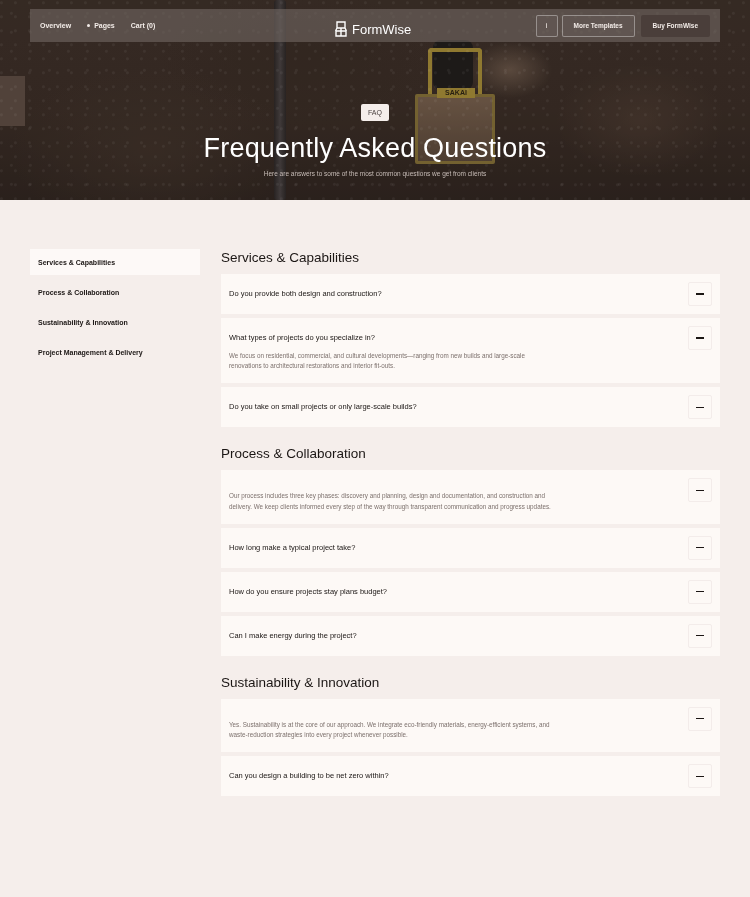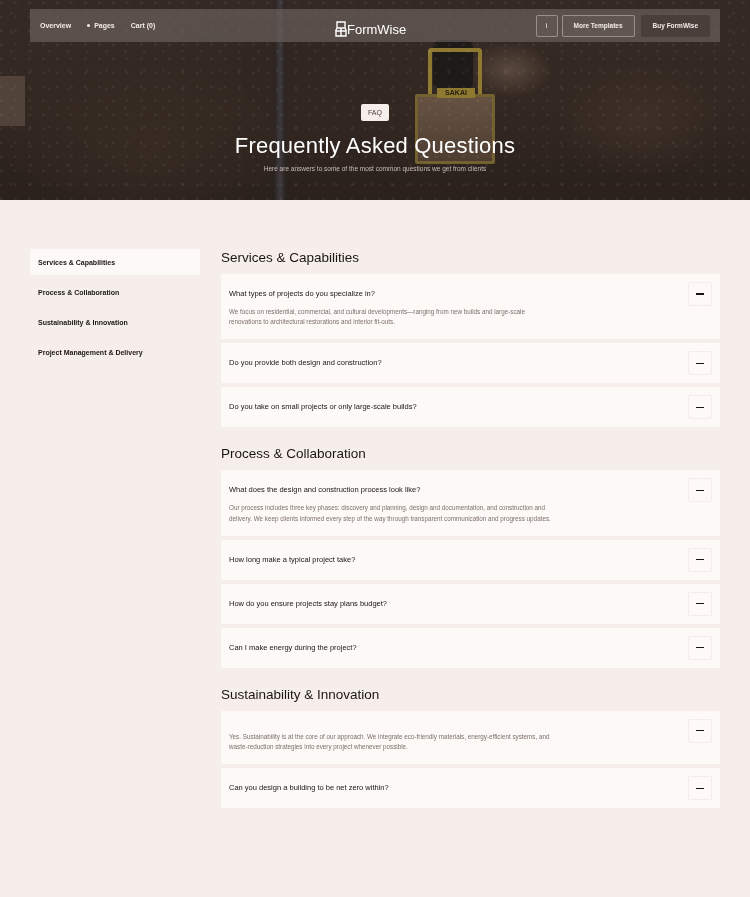--- a/index.html
+++ b/index.html
@@ -59,21 +59,21 @@
 
   
   .nav {
     position: absolute; left: 30px; top: 9px; width: 690px; height: 33px;
     background: rgba(115,105,100,0.6);
     display: flex; align-items: center; z-index: 5;
   }
   .nav-left { display: flex; align-items: center; gap: 16px; padding-left: 10px; flex: 1; }
   .nav-link { color: #f3ece8; font-size: 7px; font-weight: bold; text-decoration: none; display: flex; align-items: center; gap: 4px; }
   .dot { width: 3px; height: 3px; border-radius: 50%; background: #f3ece8; display: inline-block; }
-  .brand { position: absolute; left: 305px; top: 0; height: 40px; display: flex; align-items: center; }
+  .brand { position: absolute; left: 305px; top: 0; height: 40px; display: flex; align-items: center; gap: 5px; }
   .brand-name { color: #fff; font-size: 13px; }
   .nav-right { display: flex; align-items: center; gap: 4px; padding-right: 10px; }
   .info-btn {
     width: 22px; height: 22px; border: 1px solid rgba(255,255,255,0.35);
     color: #f3ece8; font-size: 8px; display: flex; align-items: center; justify-content: center;
     background: rgba(255,255,255,0.04); border-radius: 2px;
   }
   .more-btn {
     height: 22px; padding: 0 11px; border: 1px solid rgba(255,255,255,0.35);
     color: #f3ece8; font-size: 6.5px; font-weight: bold; display: flex; align-items: center;
@@ -82,21 +82,21 @@
   .buy-btn {
     height: 22px; padding: 0 12px; background: #4a3e3a; color: #f3ece8;
     font-size: 6.5px; font-weight: bold; display: flex; align-items: center; margin-left: 2px; border-radius: 2px;
   }
 
   .hero-content { position: absolute; left: 0; top: 101px; width: 750px; text-align: center; z-index: 4; }
   .faq-badge {
     display: inline-block; background: #f5eeeb; color: #4b4240; font-size: 7px;
     padding: 5px 7px; border-radius: 2px;
   }
-  .hero-title { color: #ffffff; font-size: 22px; font-weight: normal; margin-top: 12px; letter-spacing: 0.2px; }
+  .hero-title { color: #ffffff; font-size: 27px; font-weight: normal; margin-top: 12px; letter-spacing: 0.2px; }
   .hero-sub { color: #c8bdb8; font-size: 6.5px; margin-top: 6px; }
 
   
   .sidebar { position: absolute; left: 30px; top: 249px; width: 170px; }
   .side-item {
     height: 26px; padding-left: 8px; display: flex; align-items: center;
     font-size: 7px; font-weight: bold; color: #1b1614; margin-bottom: 4px;
   }
   .side-item.active { background: #fdf9f7; }
 
@@ -182,45 +182,44 @@
     </div>
   <div class="side-item">
       <span>Project Management &amp; Delivery</span>
     </div>
 </aside>
 
 <main class="main">
 
   <section class="section">
     <h2 class="section-title">Services &amp; Capabilities</h2>
+    <div class="card">
+      <div class="q">Do you provide both design and construction?</div>
+      <div class="toggle">
+          <span></span>
+        </div>
+    </div>
     <div class="card open">
       <div class="q">What types of projects do you specialize in?</div>
       <div class="a">We focus on residential, commercial, and cultural developments—ranging from new builds and large-scale renovations to architectural restorations and interior fit-outs.</div>
       <div class="toggle">
           <span></span>
         </div>
     </div>
     <div class="card">
-      <div class="q">Do you provide both design and construction?</div>
-      <div class="toggle">
-          <span></span>
-        </div>
-    </div>
-    <div class="card">
       <div class="q">Do you take on small projects or only large-scale builds?</div>
       <div class="toggle">
           <span></span>
         </div>
     </div>
   </section>
 
   <section class="section">
     <h2 class="section-title">Process &amp; Collaboration</h2>
     <div class="card open">
-      <div class="q">What does the design and construction process look like?</div>
       <div class="a">Our process includes three key phases: discovery and planning, design and documentation, and construction and delivery. We keep clients informed every step of the way through transparent communication and progress updates.</div>
       <div class="toggle">
           <span></span>
         </div>
     </div>
     <div class="card">
       <div class="q">How long make a typical project take?</div>
       <div class="toggle">
           <span></span>
         </div>

